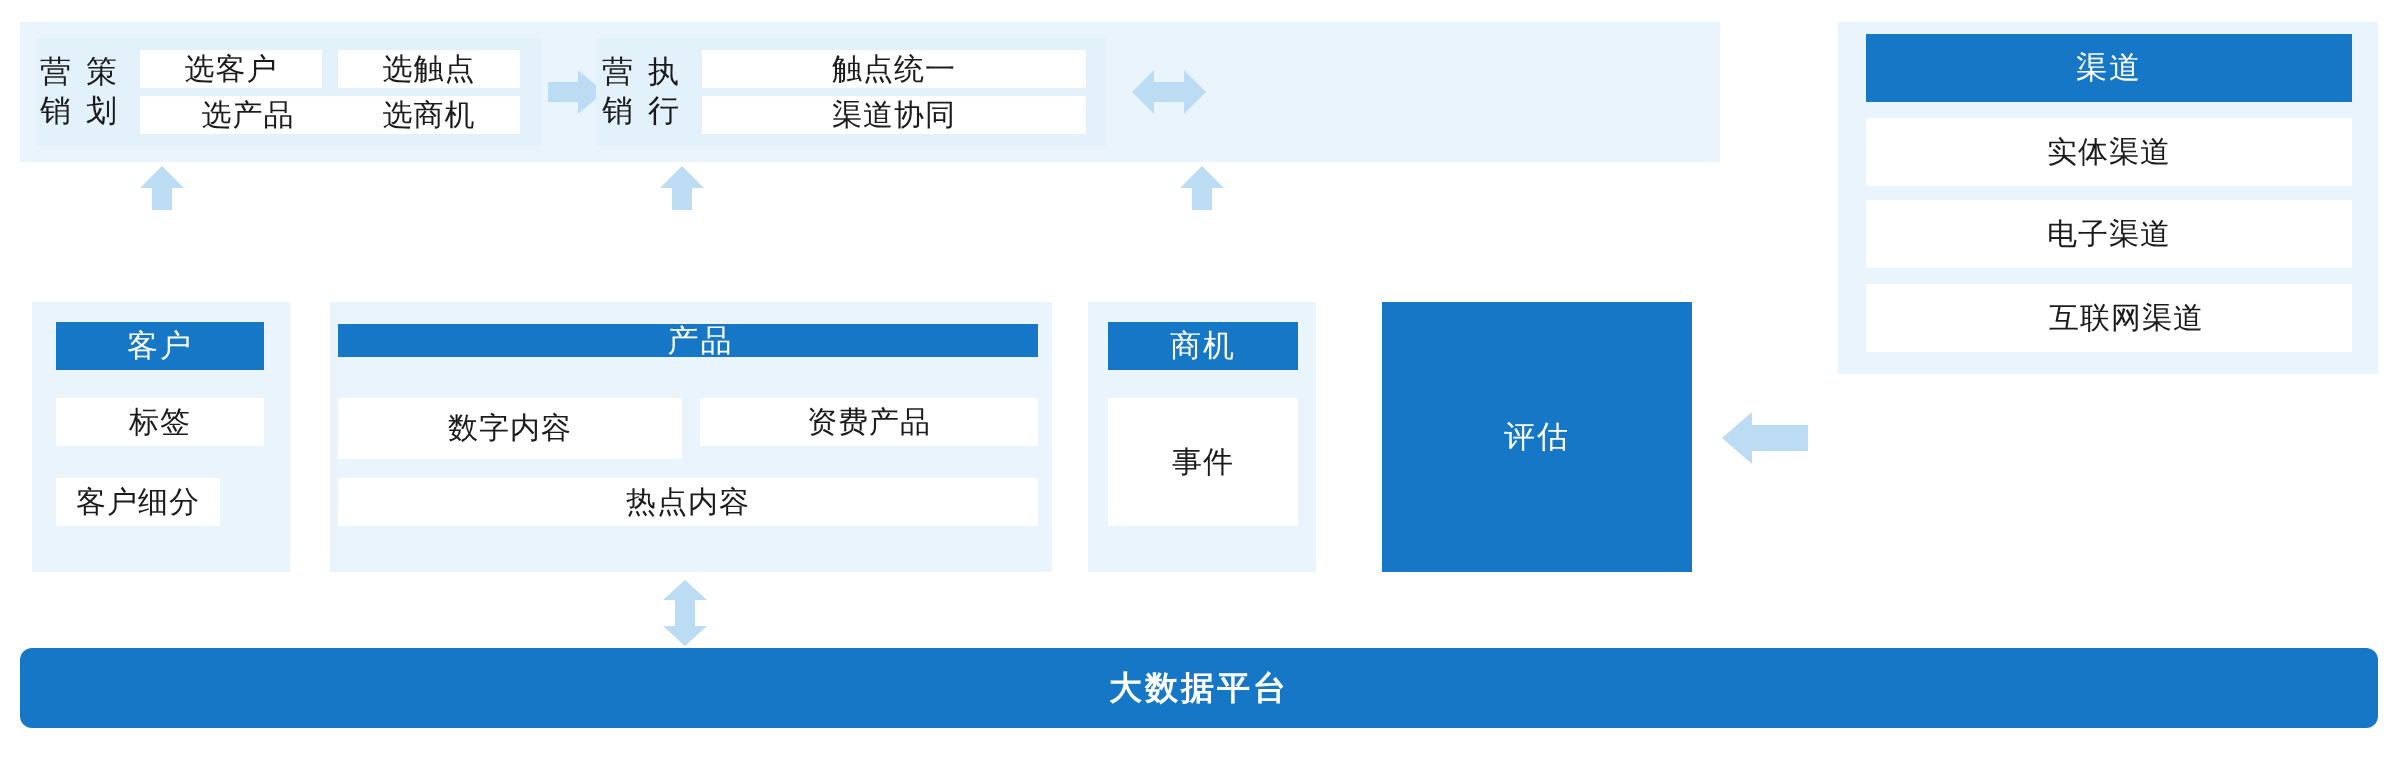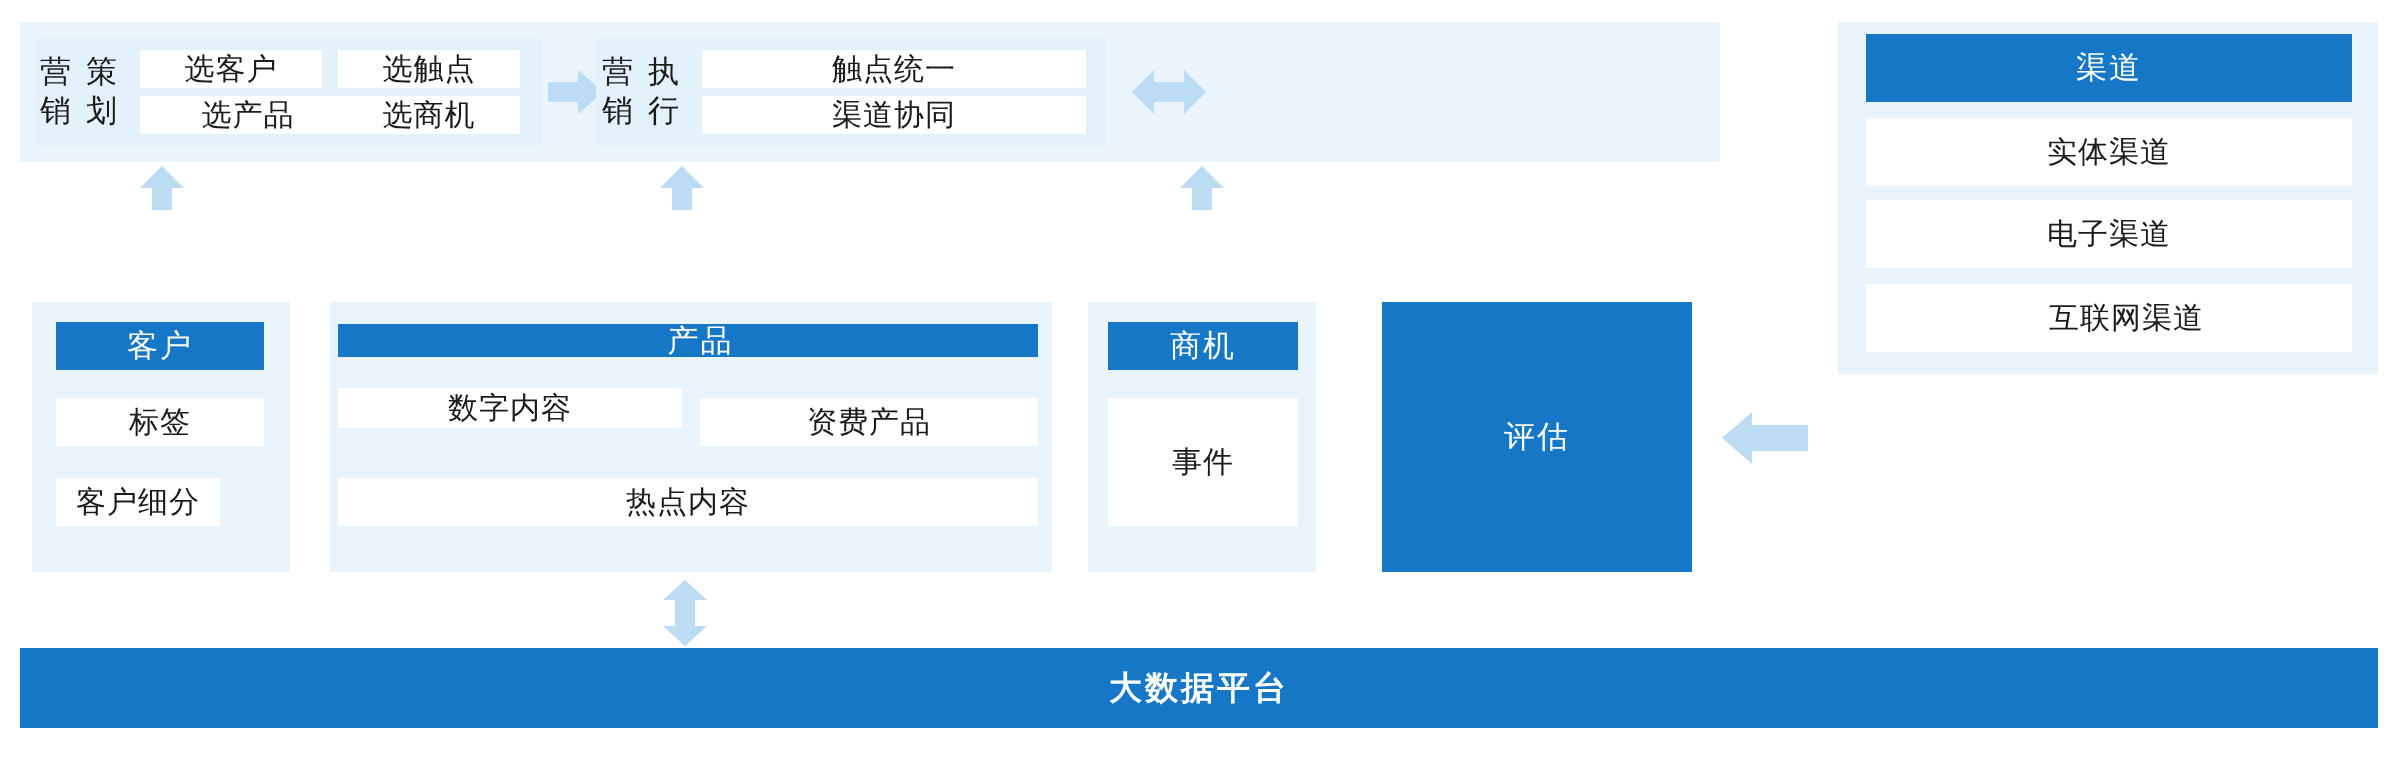--- a/index.html
+++ b/index.html
@@ -36,21 +36,21 @@
   }
   .sidelabel span{display:block;}
 
   
   .arrow{position:absolute;}
   .arrow svg{display:block;width:100%;height:100%;}
 
   .bottombar{
     position:absolute;background:#1677c7;
     display:flex;align-items:center;justify-content:center;
-    font-size:33px;color:#ffffff;letter-spacing:3px;font-weight:bold;
+    font-size:33px;color:#ffffff;letter-spacing:3px;font-weight:bold;border-radius:12px;
   }
 </style>
 </head>
 <body>
 
 <div class="canvas">
 
   <div class="panel-lite" style="left:20px;top:22px;width:1700px;height:140px;"></div>
 
   <div class="panel" style="left:36px;top:38px;width:506px;height:108px;"></div>
@@ -111,21 +111,21 @@
     </svg>
   </div>
 
   <div class="panel-lite" style="left:32px;top:302px;width:258px;height:270px;"></div>
   <div class="bluehdr" style="left:56px;top:322px;width:208px;height:48px;">客户</div>
   <div class="wbox" style="left:56px;top:398px;width:208px;height:48px;">标签</div>
   <div class="wbox" style="left:56px;top:478px;width:164px;height:48px;">客户细分</div>
 
   <div class="panel-lite" style="left:330px;top:302px;width:722px;height:270px;"></div>
   <div class="bluehdr" style="left:338px;top:324px;width:700px;height:33px;padding-left:25px;">产品</div>
-  <div class="wbox" style="left:338px;top:388px;width:344px;height:40px;">数字内容</div>
+  <div class="wbox" style="left:338px;top:398px;width:344px;height:61px;">数字内容</div>
   <div class="wbox" style="left:700px;top:398px;width:338px;height:48px;">资费产品</div>
   <div class="wbox" style="left:338px;top:478px;width:700px;height:48px;">热点内容</div>
 
   <div class="panel-lite" style="left:1088px;top:302px;width:228px;height:270px;"></div>
   <div class="bluehdr" style="left:1108px;top:322px;width:190px;height:48px;">商机</div>
   <div class="wbox" style="left:1108px;top:398px;width:190px;height:128px;">事件</div>
 
   <div class="solidblue" style="left:1382px;top:302px;width:310px;height:270px;">评估</div>
 
   <div class="arrow" style="left:1722px;top:410px;width:86px;height:56px;">

